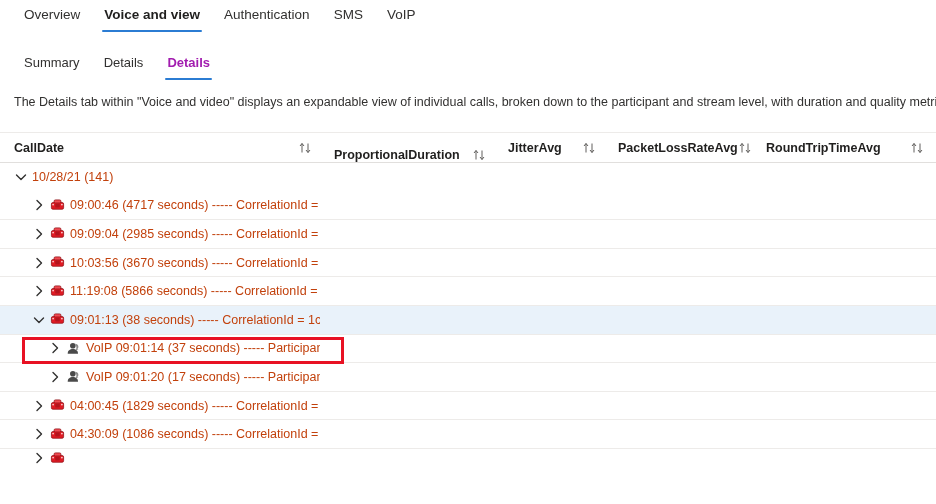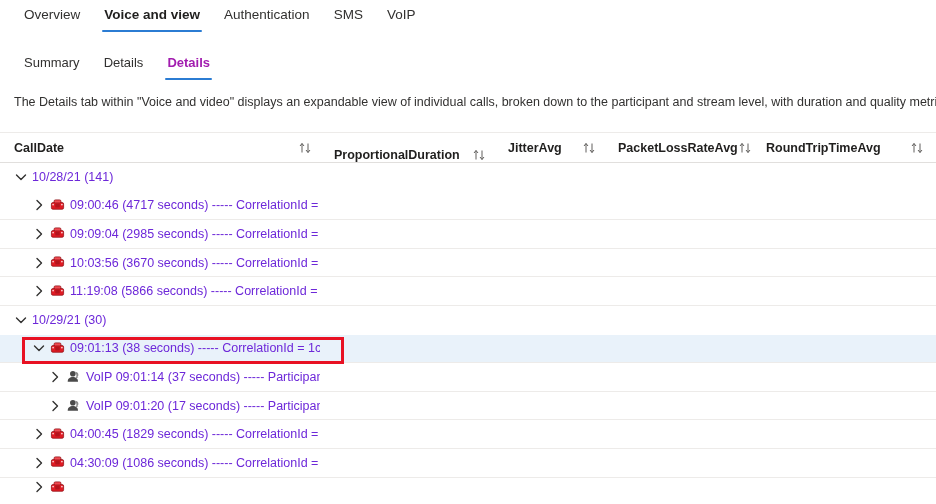--- a/index.html
+++ b/index.html
@@ -133,21 +133,21 @@
   .col-roundtrip       { width: 180px; flex: 0 0 180px; justify-content: space-between; }
 
   
   .row {
     display: flex;
     align-items: center;
     height: 28.6px;
     border-bottom: 1px solid #edebe9;
     box-sizing: border-box;
     font-size: 12.5px;
-    color: #6d28d9;
+    color: #c2410c;
     position: relative;
     white-space: nowrap;
     overflow: hidden;
   }
   .row.group {
     border-bottom: none;
   }
   .row.selected {
     background: #e9f2fa;
   }
@@ -391,34 +391,20 @@
               <circle cx="12.7" cy="7.0" r="0.9" fill="#fdd6d8"></circle>
             </svg>
           </span>
           <span class="row-text">11:19:08 (5866 seconds) ----- CorrelationId = 04b0</span>
         </div>
         <div class="cell-plain col-propdur"></div>
         <div class="cell-plain col-jitter"></div>
         <div class="cell-plain col-packetloss"></div>
         <div class="cell-plain col-roundtrip"></div>
       </div>
-      <div class="row group">
-        <div class="cell-calldate indent-0">
-          <span class="chev">
-            <svg viewBox="0 0 14 14" width="14" height="14" fill="none" stroke="currentColor" stroke-width="1.4" stroke-linecap="round" stroke-linejoin="round">
-              <path d="M2.5 5 L7 9.5 L11.5 5"></path>
-            </svg>
-          </span>
-          <span class="row-text">10/29/21 (30)</span>
-        </div>
-        <div class="cell-plain col-propdur"></div>
-        <div class="cell-plain col-jitter"></div>
-        <div class="cell-plain col-packetloss"></div>
-        <div class="cell-plain col-roundtrip"></div>
-      </div>
       <div class="row selected">
         <div class="cell-calldate indent-1">
           <span class="chev">
             <svg viewBox="0 0 14 14" width="14" height="14" fill="none" stroke="currentColor" stroke-width="1.4" stroke-linecap="round" stroke-linejoin="round">
               <path d="M2.5 5 L7 9.5 L11.5 5"></path>
             </svg>
           </span>
           <span class="row-icon">
             <svg viewBox="0 0 16 16" width="15" height="15">
               <rect x="1.5" y="4.8" width="13" height="7.2" rx="1.6" fill="#e01b24" stroke="#8f0d13" stroke-width="0.8"></rect>

